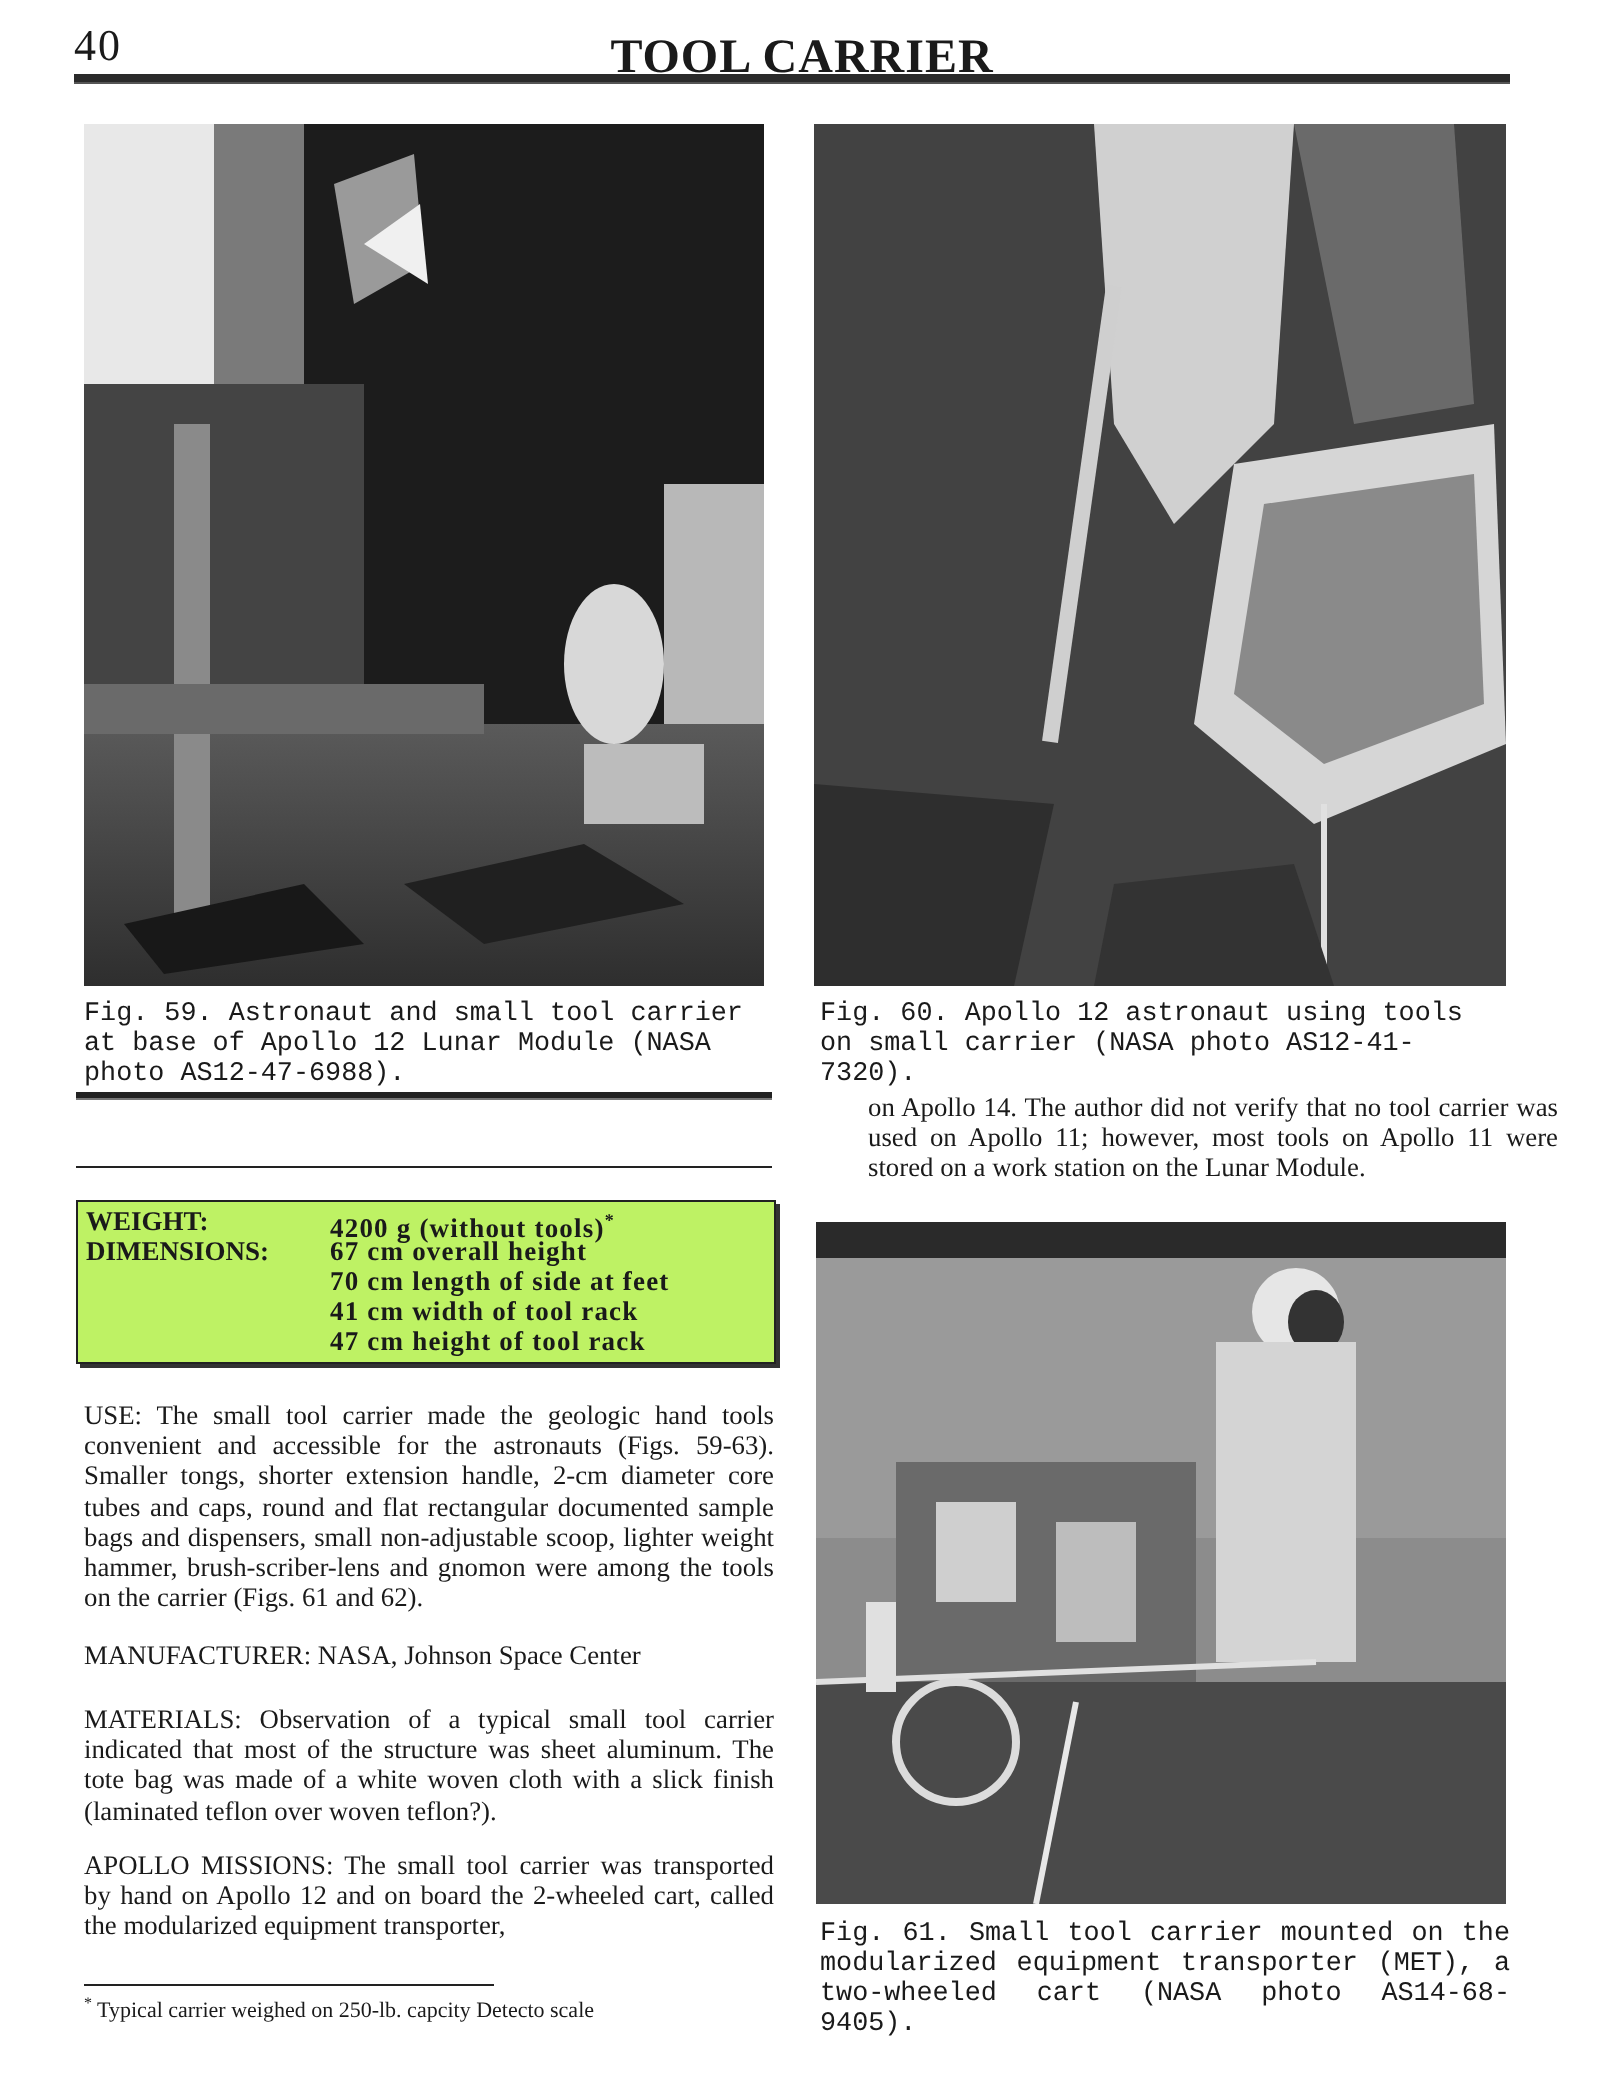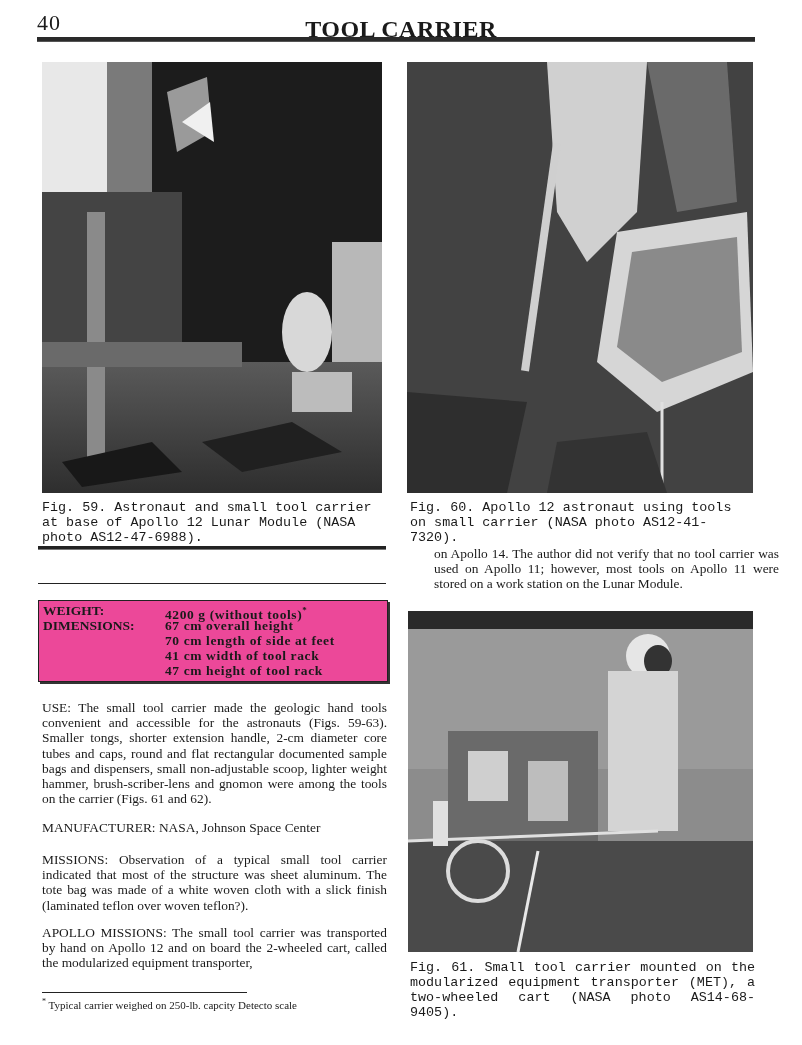--- a/index.html
+++ b/index.html
@@ -20,21 +20,21 @@
   .caption { font-size: 13.4px; line-height: 15px; font-family: Liberation Mono, monospace; }
   #cap59 { left: 42px; top: 500px; width: 345px; }
   #cap60 { left: 410px; top: 500px; width: 345px; }
   #cap61 { left: 410px; top: 960px; width: 345px; text-align: justify; }
 
   .sec-rule-top { left: 38px; top: 546px; width: 348px; height: 3px; background: #222; border-bottom: 1px solid #777; }
   .sec-title { left: 38px; top: 562px; width: 348px; text-align: center; font-size: 17px; font-weight: bold; letter-spacing: 0.5px; margin-top: 36px; }
   .sec-rule-bot { left: 38px; top: 583px; width: 348px; height: 1px; background: #222; }
 
   .spec-box { left: 38px; top: 600px; width: 348px; height: 80px; border: 1.5px solid #222;
-              box-shadow: 2px 2px 0 #333; background: #ec4899; }
+              box-shadow: 2px 2px 0 #333; background: #bef264; }
   .spec-row { position: absolute; font-size: 13.5px; font-weight: bold; line-height: 15px; }
   .spec-label { left: 4px; }
   .spec-val { left: 126px; letter-spacing: 0.6px; }
   .spec-val sup { font-size: 9px; }
 
   .body-text { font-size: 13.4px; line-height: 15.2px; text-align: justify; }
   #use-para { left: 42px; top: 700px; width: 345px; }
   #mfr-para { left: 42px; top: 820px; width: 345px; }
   #mat-para { left: 42px; top: 852px; width: 345px; }
   #missions-para { left: 42px; top: 925px; width: 345px; }
@@ -106,21 +106,21 @@
   </div>
   <div class="spec-row spec-label" style="top:17px;">DIMENSIONS:</div>
   <div class="spec-row spec-val" style="top:17px;">67  cm  overall  height</div>
   <div class="spec-row spec-val" style="top:32px;">70  cm  length  of  side  at  feet</div>
   <div class="spec-row spec-val" style="top:47px;">41  cm  width  of  tool  rack</div>
   <div class="spec-row spec-val" style="top:62px;">47  cm  height  of  tool  rack</div>
 </div>
 
 <div class="abs body-text" id="use-para">USE: The small tool carrier made the geologic hand tools convenient and accessible for the astronauts (Figs. 59-63). Smaller tongs, shorter extension handle, 2-cm diameter core tubes and caps, round and flat rectangular documented sample bags and dispensers, small non-adjustable scoop, lighter weight hammer, brush-scriber-lens and gnomon were among the tools on the carrier (Figs. 61 and 62).</div>
 <div class="abs body-text" id="mfr-para">MANUFACTURER:  NASA, Johnson Space Center</div>
-<div class="abs body-text" id="mat-para">MISSIONS:  Observation of a typical small tool carrier indicated that most of the structure was sheet aluminum. The tote bag was made of a white woven cloth with a slick finish (laminated teflon over woven teflon?).</div>
+<div class="abs body-text" id="mat-para">MATERIALS:  Observation of a typical small tool carrier indicated that most of the structure was sheet aluminum. The tote bag was made of a white woven cloth with a slick finish (laminated teflon over woven teflon?).</div>
 <div class="abs body-text" id="missions-para">APOLLO MISSIONS:   The small tool carrier was transported by hand on Apollo 12 and on board the 2-wheeled cart, called the modularized equipment transporter,</div>
 
 <div class="abs fn-rule"></div>
 <div class="abs footnote">
   <sup>*</sup><span> Typical carrier weighed on 250-lb. capcity  Detecto scale</span>
 </div>
 
 <div class="abs photo" id="photo61">
   <svg viewBox="0 0 345 341" preserveAspectRatio="none">
     <rect width="345" height="341" fill="#8c8c8c"></rect>

